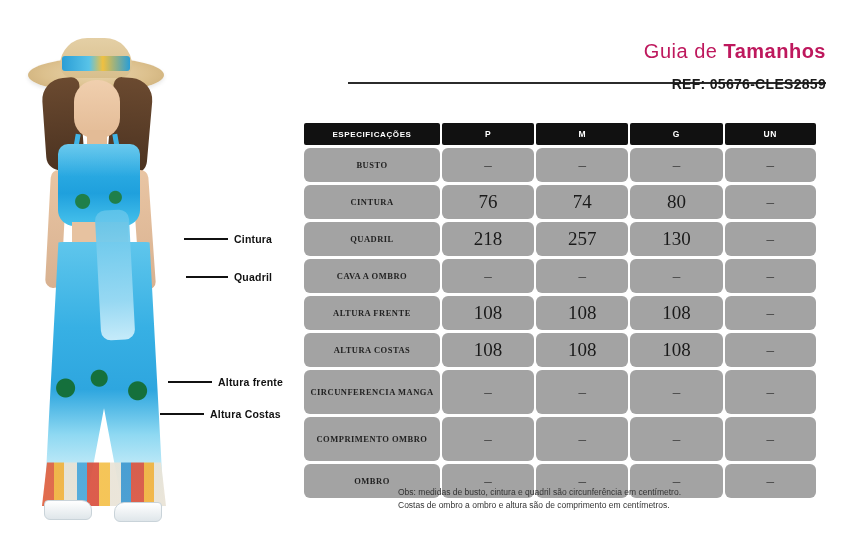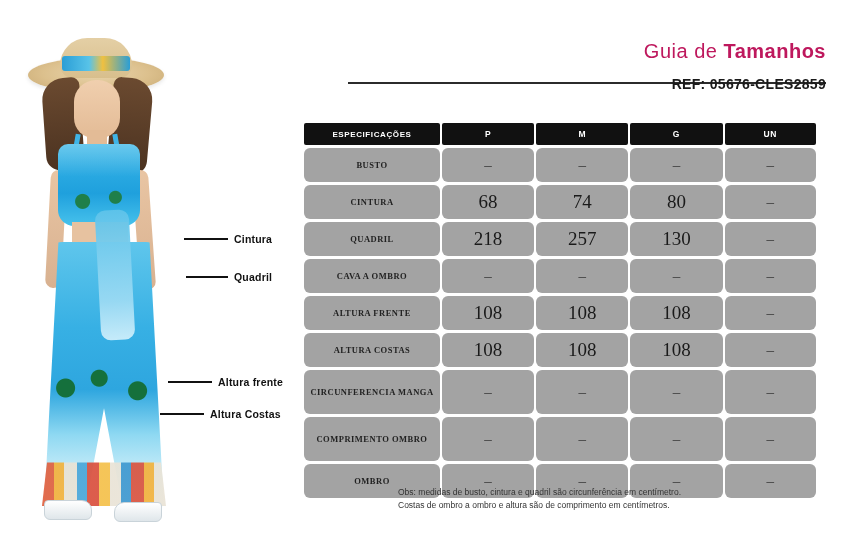--- a/index.html
+++ b/index.html
@@ -419,21 +419,21 @@
       <tbody>
         <tr>
           <td class="row-label">BUSTO</td>
           <td class="val dash">–</td>
           <td class="val dash">–</td>
           <td class="val dash">–</td>
           <td class="val dash">–</td>
         </tr>
         <tr>
           <td class="row-label">CINTURA</td>
-          <td class="val">68</td>
+          <td class="val">76</td>
           <td class="val">74</td>
           <td class="val">80</td>
           <td class="val dash">–</td>
         </tr>
         <tr>
           <td class="row-label">QUADRIL</td>
           <td class="val">218</td>
           <td class="val">257</td>
           <td class="val">130</td>
           <td class="val dash">–</td>

